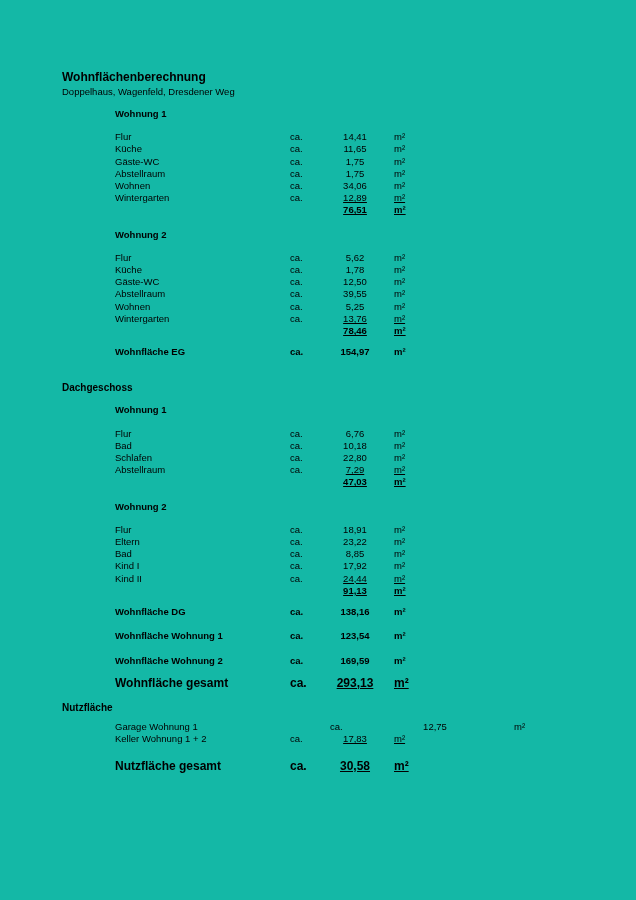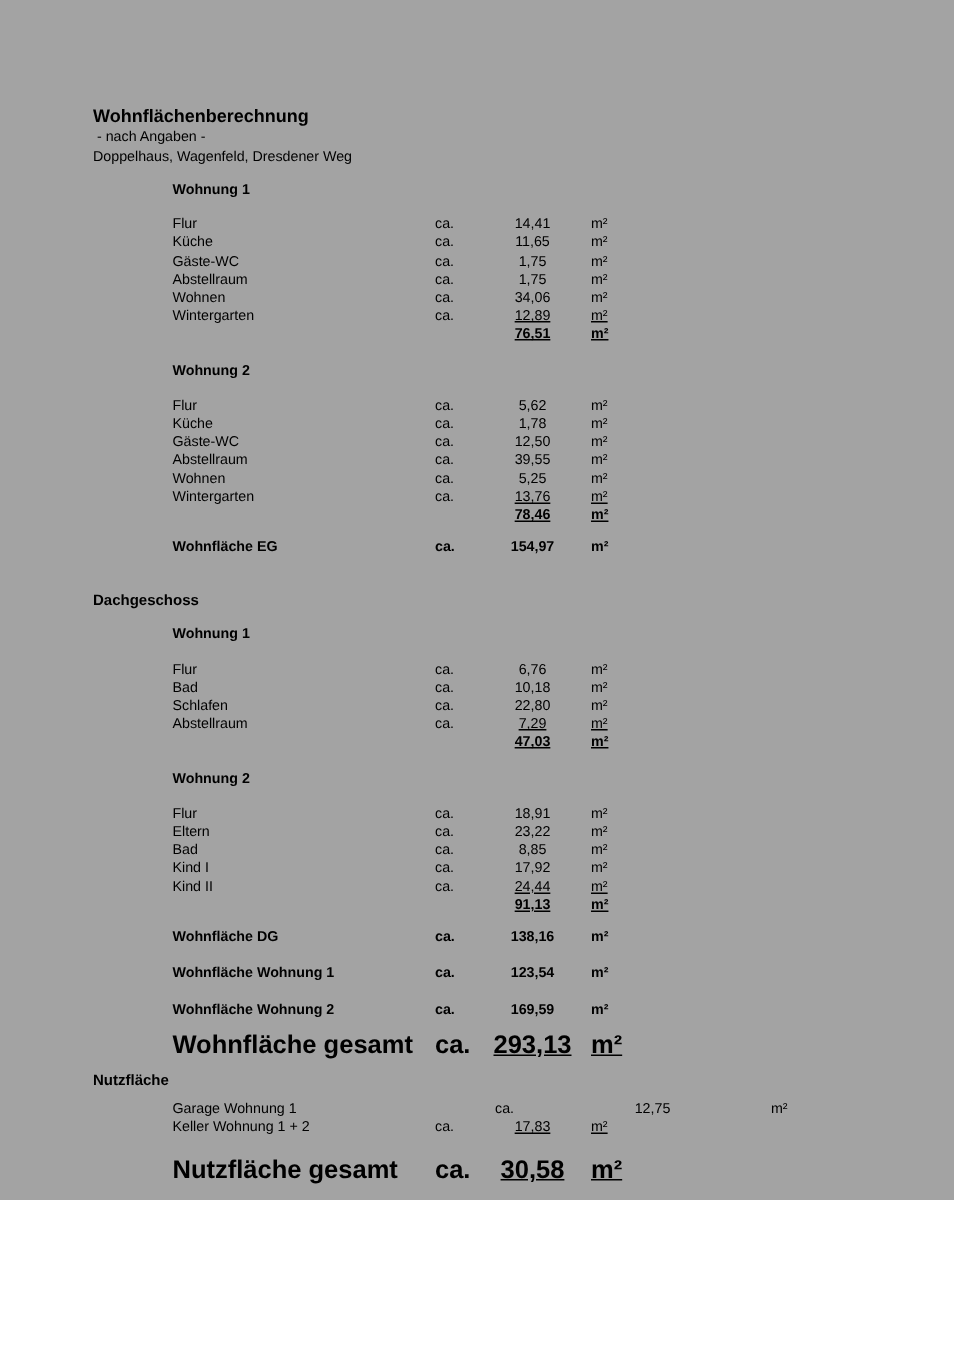--- a/index.html
+++ b/index.html
@@ -1,20 +1,20 @@
 <!DOCTYPE html>
 <html><head>
 <meta charset="utf-8">
 <style>
   html, body { margin: 0; padding: 0; background: #ffffff; }
   .page {
     position: relative;
     width: 636px;
-    height: 800px;
-    background: #a3a3a3;
+    height: 900px;
+    background: #14b8a6;
     color: #000000;
     font-family: "Liberation Sans", sans-serif;
     font-size: 9.5px;
     line-height: 12.2px;
     overflow: hidden;
   }
   .title {
     padding-top: 70px;
     margin-left: 62px;
     font-size: 12px;
@@ -26,39 +26,38 @@
   .h-group { margin-left: 115px; font-weight: bold; line-height: 12.2px; }
   .row {
     margin-left: 115px;
     display: grid;
     grid-template-columns: 175px 30px 70px 21px;
   }
   .c-val { text-align: center; }
   .c-unit { padding-left: 4px; }
   .u { text-decoration: underline; }
   .b { font-weight: bold; }
-  .row.grand { font-size: 17px; line-height: 15px; font-weight: bold; }
+  .row.grand { font-size: 12px; line-height: 15px; font-weight: bold; }
   .mt-section { margin-top: 24px; }
   .mt-section2 { margin-top: 23px; }
   .mt-group { margin-top: 10px; }
   .mt-group2 { margin-top: 12px; }
   .mt-block { margin-top: 11px; }
   .mt-sum { margin-top: 9px; }
   .mt-total-line { margin-top: 12px; }
   .mt-nutz { margin-top: 10px; }
   .mt-nutz-block { margin-top: 7px; gap: 40px; }
   .mt-nutz-grand { margin-top: 14px; }
 </style>
 </head>
 <body>
 
 <div class="page">
 
   <div class="title">Wohnflächenberechnung</div>
-  <div class="sub"> - nach Angaben -</div>
   <div class="sub">Doppelhaus, Wagenfeld, Dresdener Weg</div>
 
 
   <div class="h-group mt-group">Wohnung 1</div>
   <div class="row mt-block">
     <span class="c-label">Flur</span>
     <span class="c-ca">ca.</span>
     <span class="c-val">14,41</span>
     <span class="c-unit">m²</span>
   </div>

